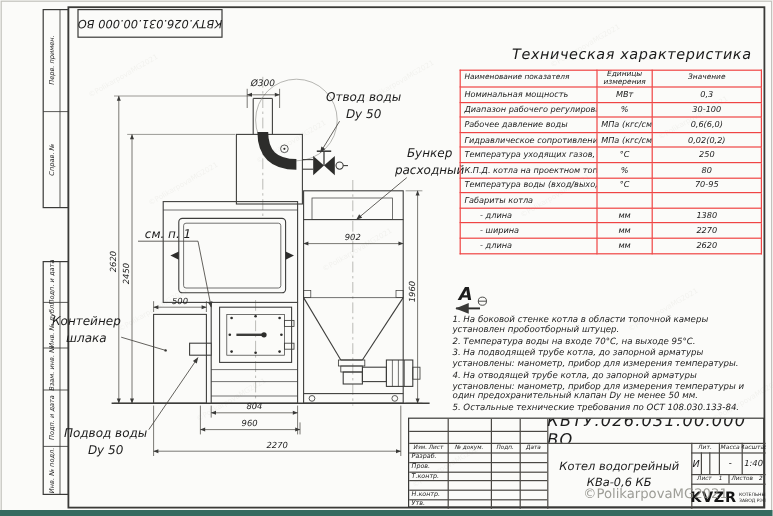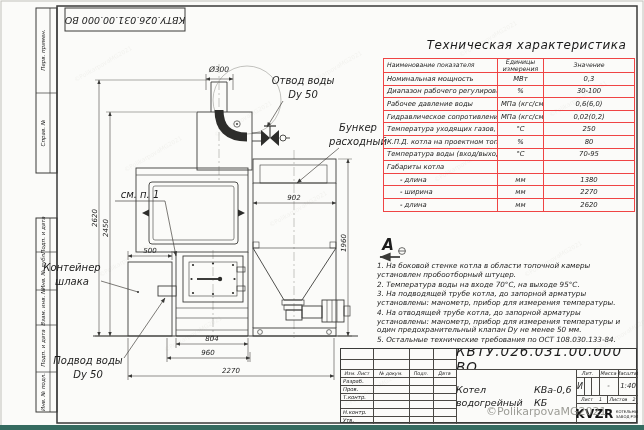--- a/index.html
+++ b/index.html
@@ -22,21 +22,21 @@
   .notes{position:absolute;left:377px;top:262px;width:257px;z-index:3;}
   .notes p{margin:0 0 1px 0;font:italic 7.2px "DejaVu Sans",sans-serif;color:#1c1c1c;line-height:1.22;}
   
   .tb{position:absolute;left:340px;top:348px;width:297px;height:75px;border:1.4px solid #3a3a38;
       box-sizing:border-box;z-index:3;background:rgba(255,255,255,.0);}
   .tb .vl{position:absolute;width:0;border-left:1px solid #4a4844;}
   .tb .hl{position:absolute;height:0;border-top:1px solid #4a4844;}
   .tb .cell{position:absolute;display:flex;align-items:center;justify-content:center;
       font:italic 5px "DejaVu Sans",sans-serif;color:#1c1c1c;overflow:hidden;}
   .tb .doc{left:115px;top:0;width:182px;height:20px;font-size:13.5px;letter-spacing:1px;}
-  .tb .name{left:115px;top:20px;width:120px;height:55px;flex-direction:row;font-size:9.5px;line-height:1.3;}
+  .tb .name{left:115px;top:20px;width:120px;height:55px;flex-direction:column;font-size:9.5px;line-height:1.3;}
   .tb .lit-l{left:235px;top:20px;width:23px;height:8px;}
   .tb .mass-l{left:258px;top:20px;width:19px;height:8px;}
   .tb .scale-l{left:277px;top:20px;width:20px;height:8px;}
   .tb .lit-v{left:235px;top:28px;width:8px;height:18px;font-size:8px;}
   .tb .mass-v{left:258px;top:28px;width:19px;height:18px;font-size:7px;}
   .tb .scale-v{left:277px;top:28px;width:20px;height:18px;font-size:7px;}
   .tb .sheet{left:235px;top:46px;width:31px;height:8px;gap:6px;font-size:4.8px;}
   .tb .sheets{left:266px;top:46px;width:31px;height:8px;gap:5px;font-size:4.8px;}
   .tb .logo{left:235px;top:54px;width:62px;height:21px;gap:2px;}
   .tb .kvzr{font:bold 12px "DejaVu Sans",sans-serif;font-style:normal;color:#141414;letter-spacing:.5px;}

